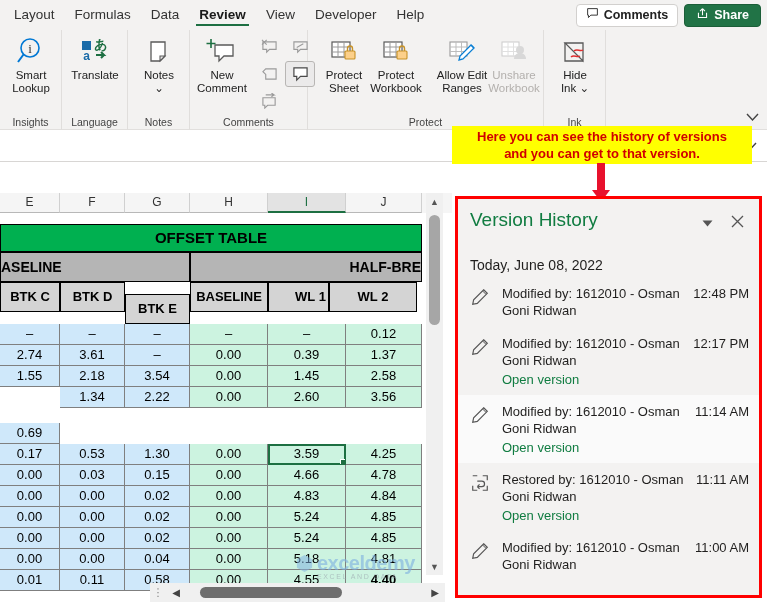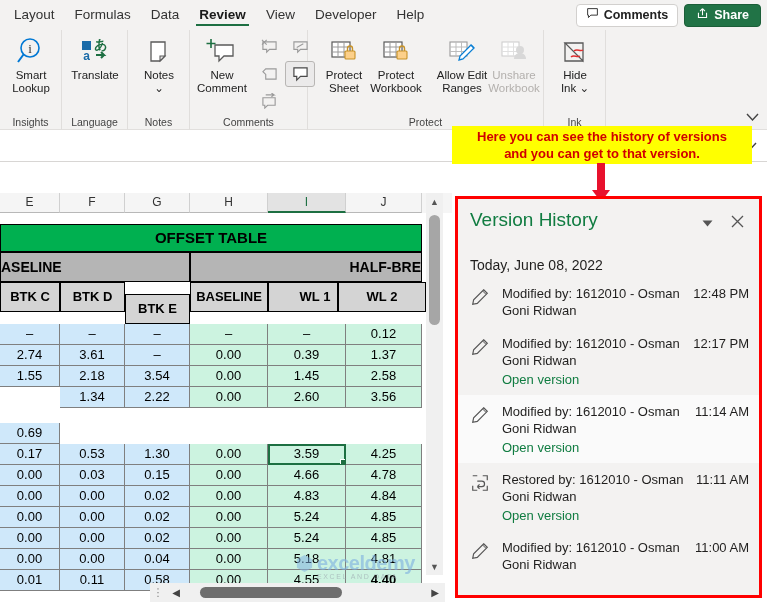--- a/index.html
+++ b/index.html
@@ -401,21 +401,21 @@
         </div>
         <div class="srow grp-row">
           <div class="cell " style="width: 190px;">ASELINE</div>
           <div class="cell " style="width: 232px; text-align: right;">HALF-BRE</div>
         </div>
         <div class="srow hdr-row">
           <div class="cell " style="width: 60px;">BTK C</div>
           <div class="cell " style="width: 65px;">BTK D</div>
           <div class="cell " style="width: 65px; margin-top: 12px;">BTK E</div>
           <div class="cell " style="width: 78px;">BASELINE</div>
-          <div class="cell " style="width: 70px; padding-left: 24px;">WL 1</div>
+          <div class="cell " style="width: 61px; padding-left: 24px;">WL 1</div>
           <div class="cell " style="width: 88px;">WL 2</div>
         </div>
         <div class="srow data-row">
           <div class="cell blue" style="width: 60px;">–</div>
           <div class="cell blue" style="width: 65px;">–</div>
           <div class="cell blue" style="width: 65px;">–</div>
           <div class="cell green" style="width: 78px;">–</div>
           <div class="cell green" style="width: 78px;">–</div>
           <div class="cell green" style="width: 76px;">0.12</div>
         </div>

